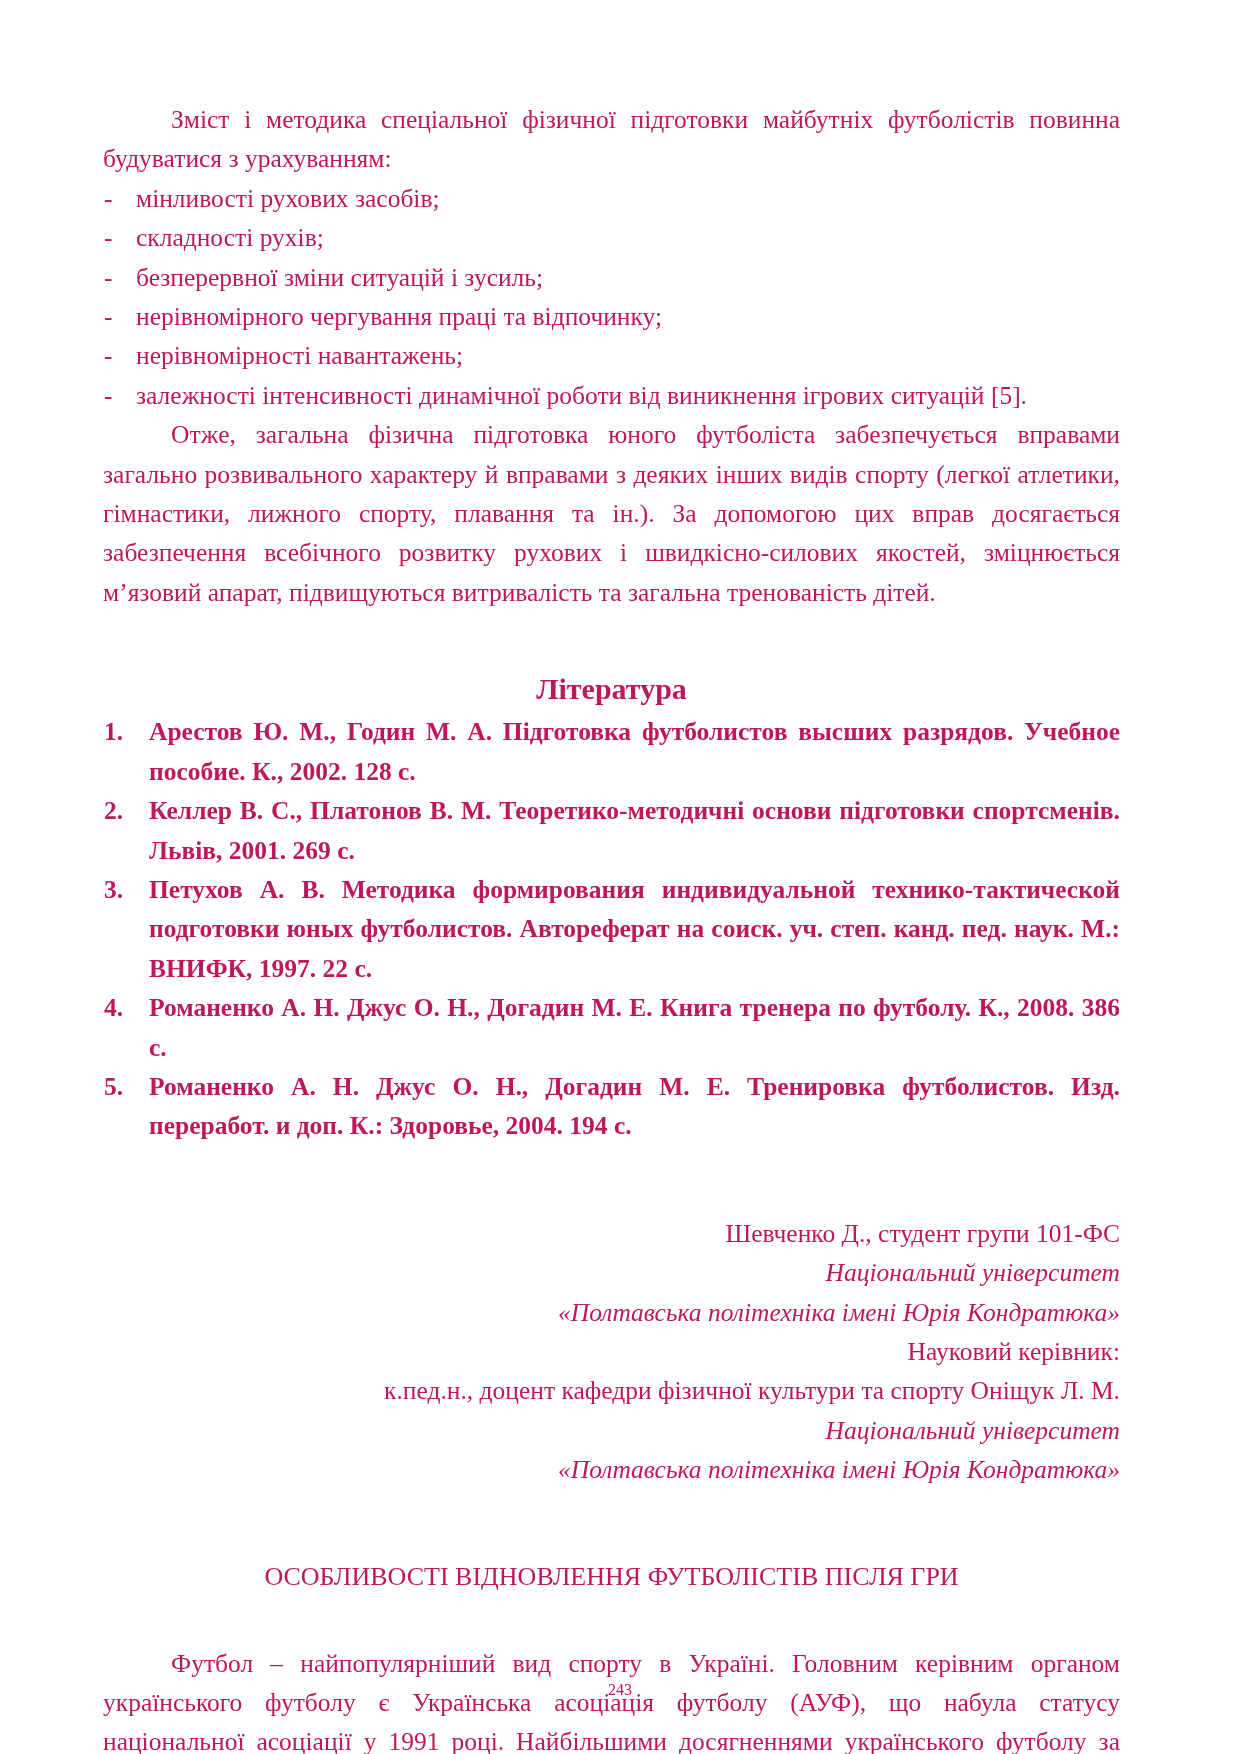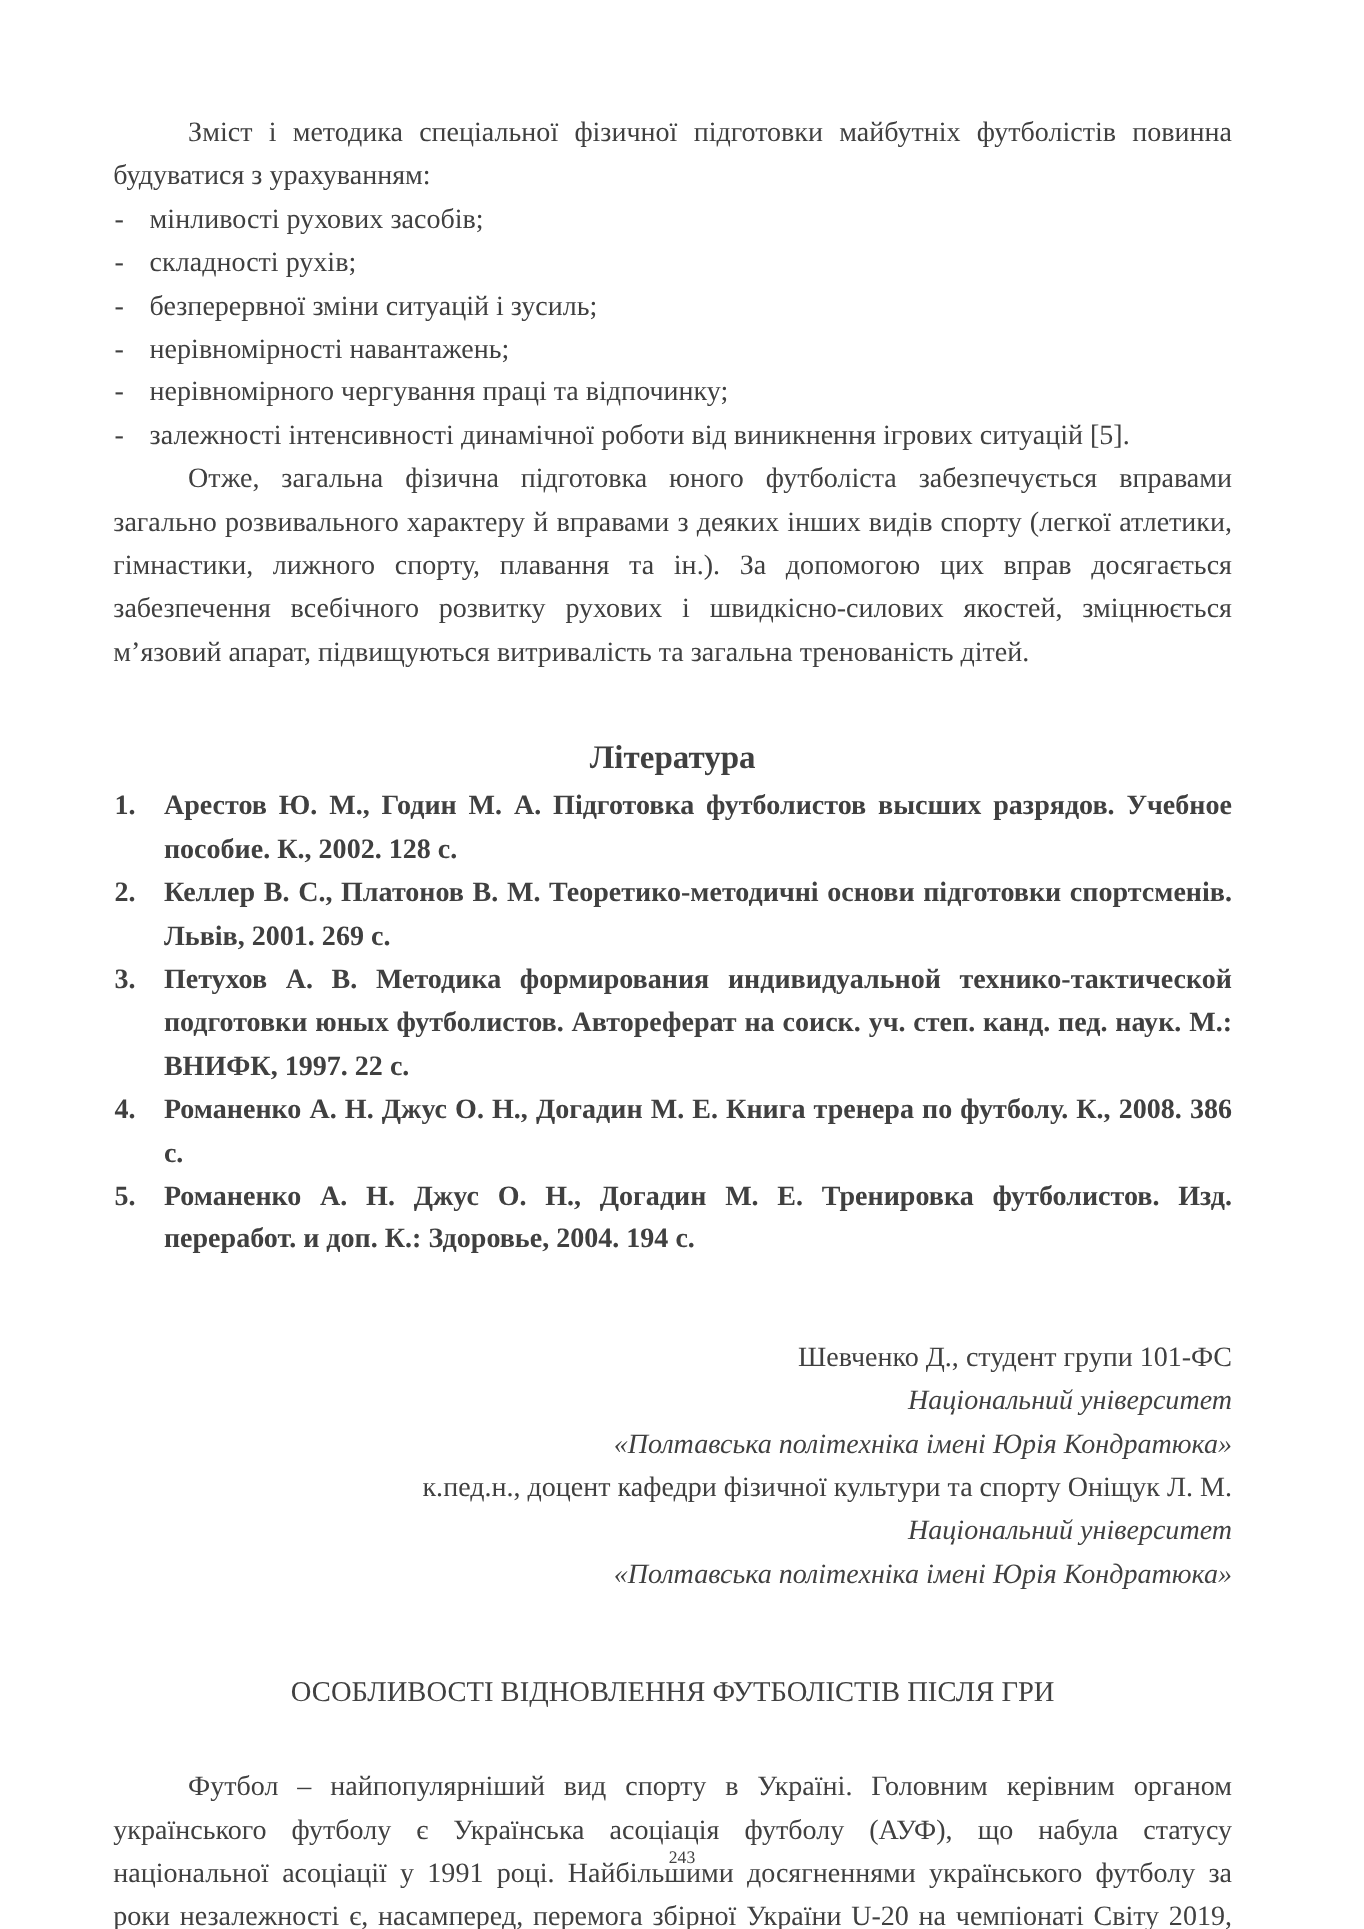--- a/index.html
+++ b/index.html
@@ -9,21 +9,21 @@
     background: #ffffff;
   }
   .page {
     position: relative;
     width: 1240px;
     height: 1754px;
     margin: 0 auto;
     background: #ffffff;
     box-sizing: border-box;
     font-family: "Liberation Serif", "DejaVu Serif", serif;
-    color: #404040;
+    color: #be185d;
   }
   .content {
     position: absolute;
     left: 103px;
     top: 100px;
     width: 1017px;
     font-size: 25.5px;
     line-height: 1.545;
   }
 
@@ -131,24 +131,24 @@
       <li>
         <span>мінливості рухових засобів;</span>
       </li>
       <li>
         <span>складності рухів;</span>
       </li>
       <li>
         <span>безперервної зміни ситуацій і зусиль;</span>
       </li>
       <li>
+        <span>нерівномірного чергування праці та відпочинку;</span>
+      </li>
+      <li>
         <span>нерівномірності навантажень;</span>
-      </li>
-      <li>
-        <span>нерівномірного чергування праці та відпочинку;</span>
       </li>
       <li>
         <span>залежності інтенсивності динамічної роботи від виникнення ігрових ситуацій [5].</span>
       </li>
     </ul>
 
     <p class="body">Отже, загальна фізична підготовка юного футболіста забезпечується вправами загально розвивального характеру й вправами з деяких інших видів спорту (легкої атлетики, гімнастики, лижного спорту, плавання та ін.). За допомогою цих вправ досягається забезпечення всебічного розвитку рухових і швидкісно-силових якостей, зміцнюється м’язовий апарат, підвищуються витривалість та загальна тренованість дітей.</p>
 
     <div class="sp-3"></div>
 
@@ -171,20 +171,21 @@
         <span>Романенко А. Н. Джус О. Н., Догадин М. Е. Тренировка футболистов. Изд. переработ. и доп. К.: Здоровье, 2004. 194 с.</span>
       </li>
     </ol>
 
     <div class="sp-4"></div>
 
     <div class="affiliation">
       <span class="line">Шевченко Д., студент групи 101-ФС</span>
       <span class="line italic">Національний університет</span>
       <span class="line italic">«Полтавська політехніка імені Юрія Кондратюка»</span>
+      <span class="line">Науковий керівник:</span>
       <span class="line">к.пед.н., доцент кафедри фізичної культури та спорту Оніщук Л. М.</span>
       <span class="line italic">Національний університет</span>
       <span class="line italic">«Полтавська політехніка імені Юрія Кондратюка»</span>
     </div>
 
     <div class="sp-4"></div>
 
     <h1 class="article-title">ОСОБЛИВОСТІ ВІДНОВЛЕННЯ ФУТБОЛІСТІВ ПІСЛЯ ГРИ</h1>
 
     <div class="sp-5"></div>

